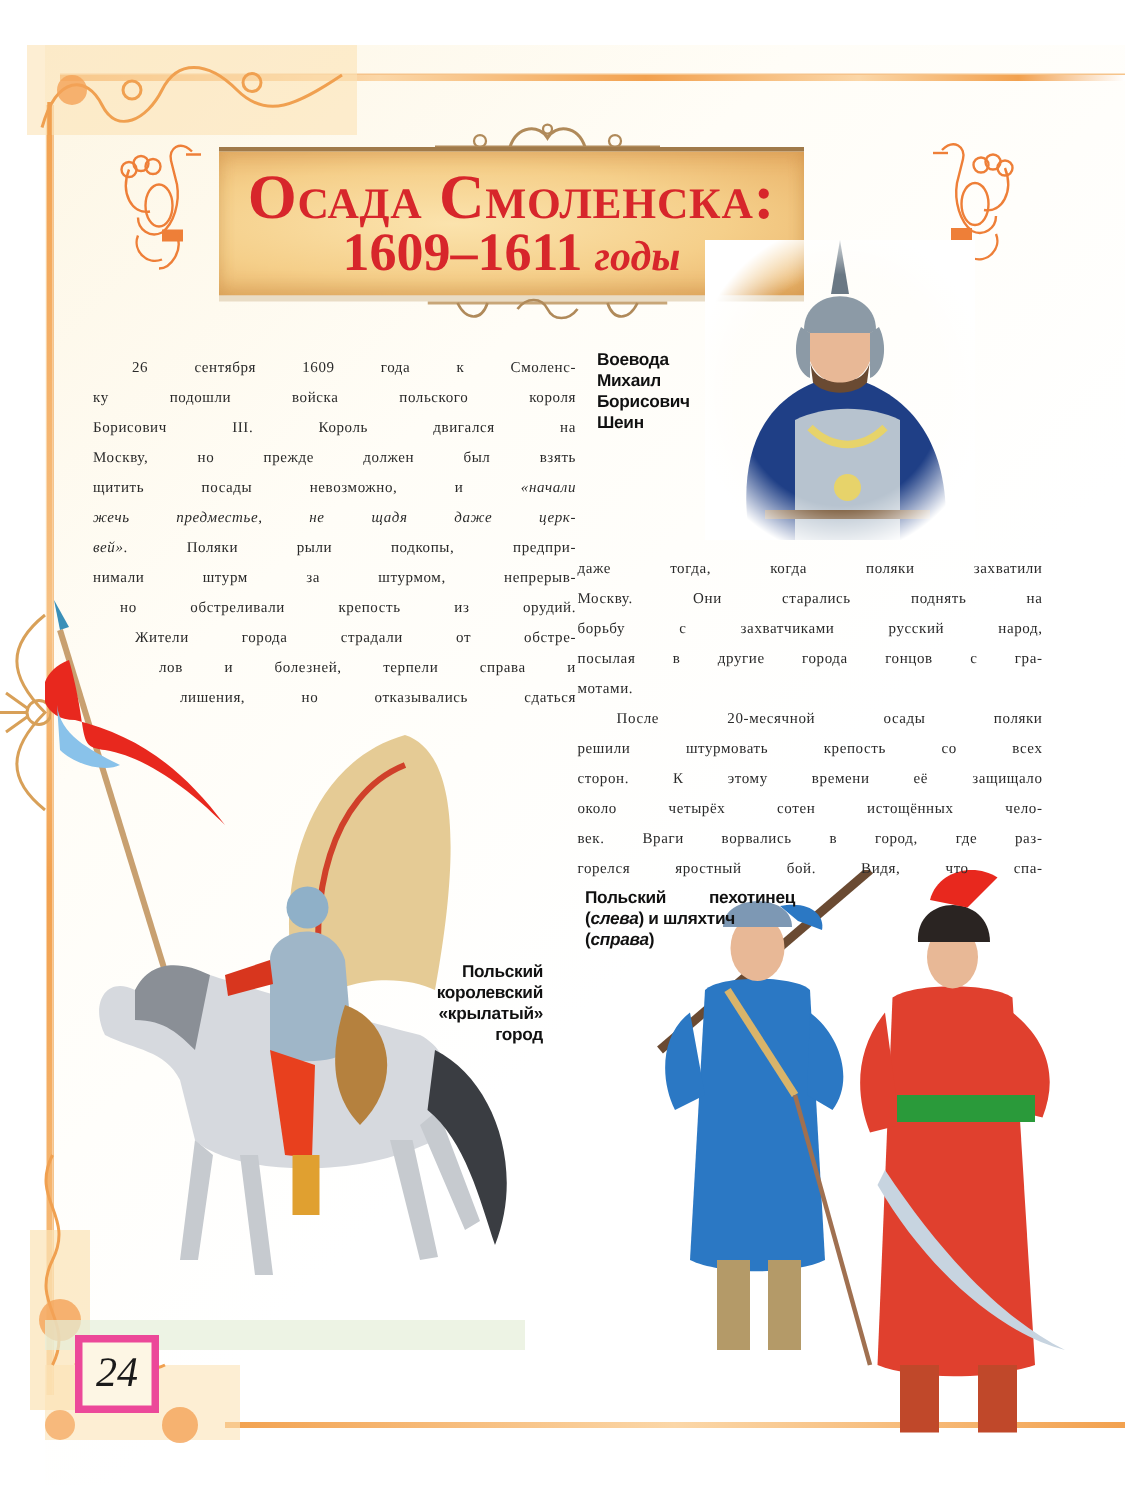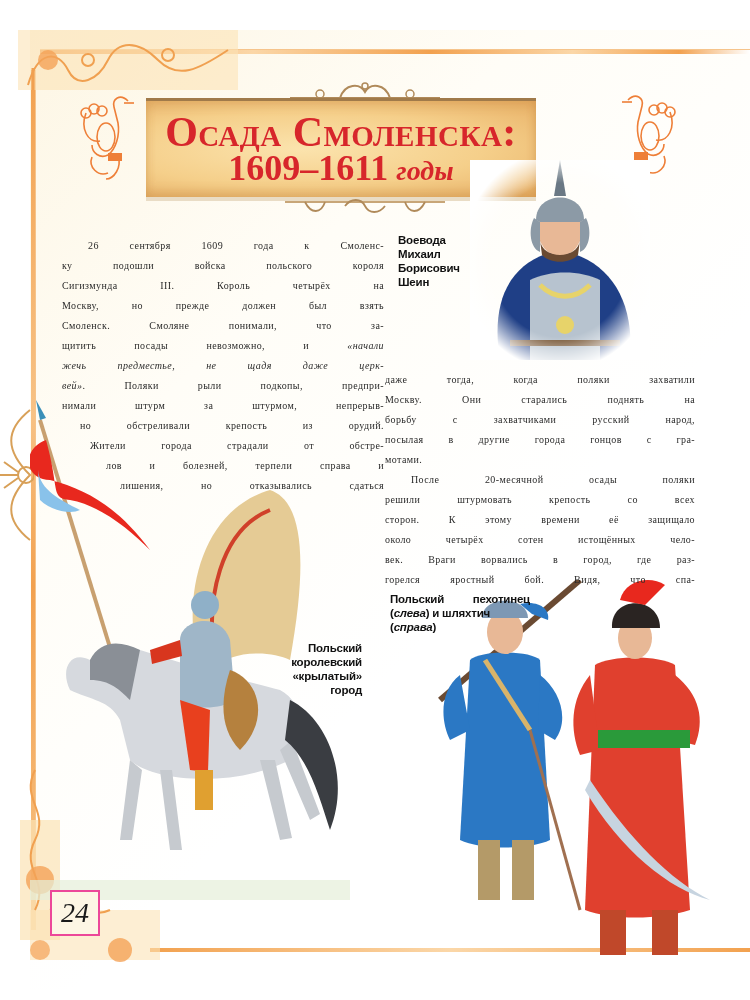--- a/index.html
+++ b/index.html
@@ -89,21 +89,21 @@
     .cap-infantry i { font-style: italic; }
 
     
     .illus { position: absolute; }
     .shein { left: 470px; top: 160px; width: 180px; height: 200px; }
     .hussar { left: 30px; top: 400px; width: 320px; height: 500px; }
     .soldiers { left: 420px; top: 580px; width: 290px; height: 380px; }
 
     .page-num-box {
       position: absolute; left: 50px; top: 890px; width: 46px; height: 42px;
-      background: #fdf6e4; border: 2px solid #ec4899;
+      background: #fdf6e4; border: 5px solid #ec4899;
       display: flex; align-items: center; justify-content: center;
       font-family: "Liberation Serif", serif; font-style: italic; font-size: 28px; color: #1a1a1a;
     }
   </style>
 </head>
 <body>
 
 <div class="page-bg"></div>
 
 <div class="frame-top"></div>
@@ -278,23 +278,22 @@
     <span>шляхтич</span>
   </div>
   <div>
     <span>(</span><i>справа</i><span>)</span>
   </div>
 </div>
 
 <div class="para col-left">
   <span class="ln" style="padding-left:26px">26 сентября 1609 года к Смоленс-</span>
   <span class="ln">ку подошли войска польского короля</span>
-  <span class="ln">Сигизмунда III. Король четырёх на</span>
+  <span class="ln">Борисович III. Король двигался на</span>
   <span class="ln">Москву, но прежде должен был взять</span>
-  <span class="ln">Смоленск. Смоляне понимали, что за-</span>
   <span class="ln italic-mix"><span>щитить посады невозможно, и </span><i>«начали</i></span>
   <span class="ln"><i>жечь предместье, не щадя даже церк-</i></span>
   <span class="ln"><i>вей»</i><span>. Поляки рыли подкопы, предпри-</span></span>
   <span class="ln">нимали штурм за штурмом, непрерыв-</span>
   <span class="ln" style="margin-left:18px">но обстреливали крепость из орудий.</span>
   <span class="ln" style="margin-left:28px">Жители города страдали от обстре-</span>
   <span class="ln" style="margin-left:44px">лов и болезней, терпели справа и</span>
   <span class="ln" style="margin-left:58px">лишения, но отказывались сдаться</span>
 </div>
 

